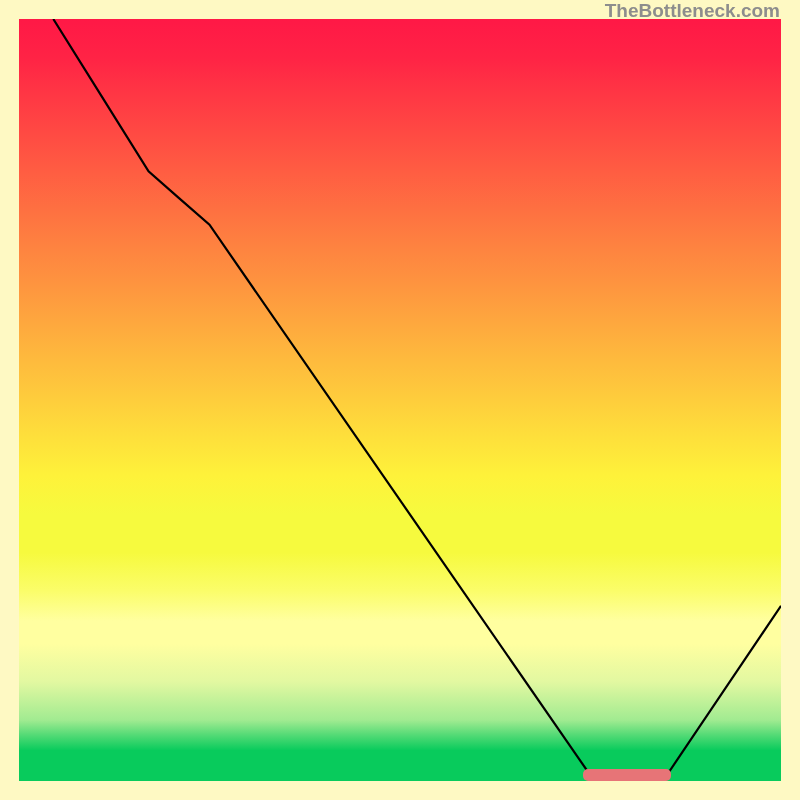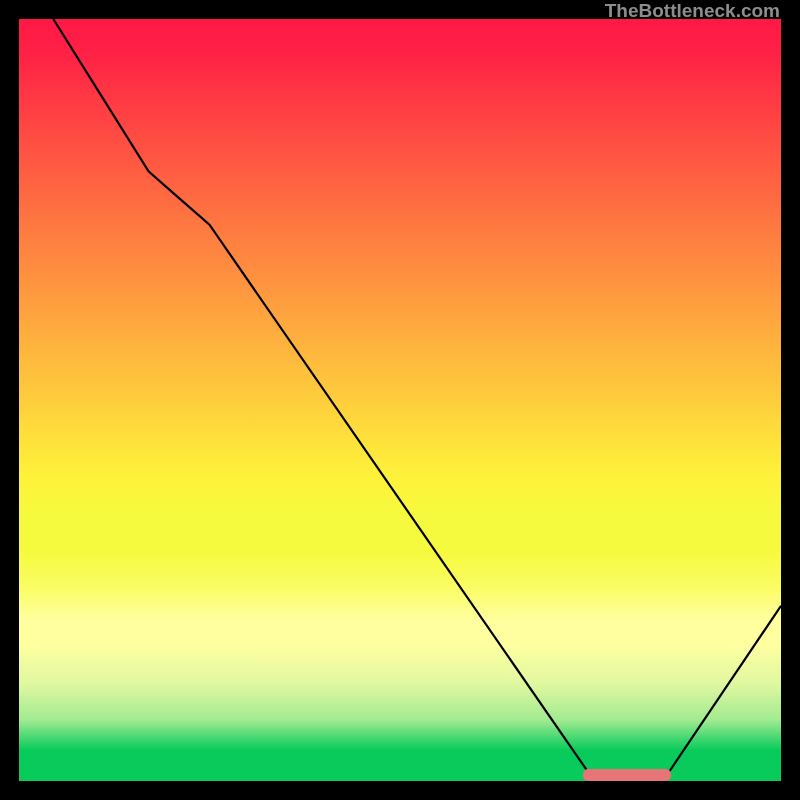--- a/index.html
+++ b/index.html
@@ -6,21 +6,21 @@
     margin: 0;
     padding: 0;
     width: 800px;
     height: 800px;
     overflow: hidden;
   }
   .chart-container {
     position: relative;
     width: 800px;
     height: 800px;
-    background: #000000;
+    background: #fef9c3;
   }
   .plot-area {
     position: absolute;
     left: 19px;
     top: 19px;
     width: 762px;
     height: 762px;
     overflow: hidden;
   }
   .gradient-bg {

